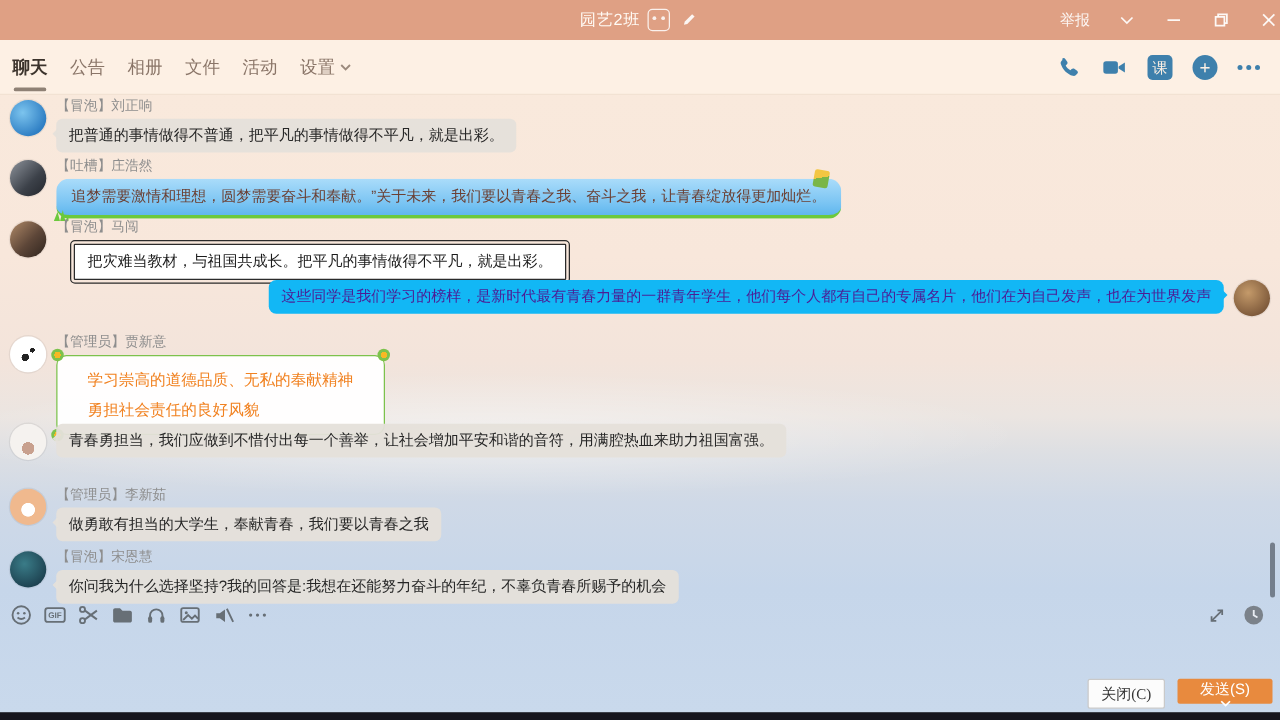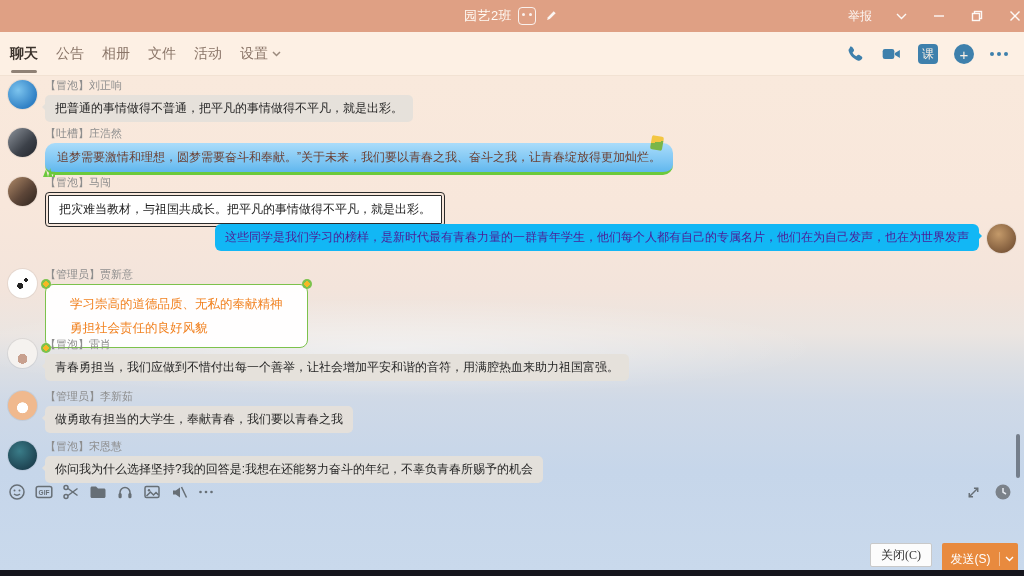--- a/index.html
+++ b/index.html
@@ -44,21 +44,21 @@
   .mbody{margin-left:37px;}
   .name{font-size:11px;color:#8e8e8e;height:15px;line-height:15px;}
   .bubble{position:relative;display:inline-block;margin-top:2px;padding:5px 10px;font-size:12px;line-height:17px;color:#262626;border-radius:5px;max-width:880px;white-space:pre-line;}
   .bubble.gray{background:rgba(229,224,218,.95);}
   .bubble.gray::before{content:"";position:absolute;left:-7px;top:8px;border:4px solid transparent;border-right-color:rgba(229,224,218,.95);}
   
   .bubble.special{background:linear-gradient(180deg,#aadcfa,#7cc5f3 65%,#60b7ee);border-bottom:3px solid #6cc93c;border-radius:10px;color:#6b4034;padding:6px 12px;}
   .bubble.special .sticker{position:absolute;top:-7px;right:10px;width:12px;height:14px;border-radius:2px;transform:rotate(10deg);background:linear-gradient(160deg,#f3c642 45%,#7ab648 45%);}
   .bubble.special::after{content:"";position:absolute;left:-2px;bottom:-5px;width:12px;height:9px;background:#6cc93c;clip-path:polygon(0 100%,25% 15%,42% 100%,60% 0,78% 100%,100% 35%,100% 100%);}
   
-  .bubble.ink{background:#ffffff;border:1px solid #2b2b2b;outline:1px solid #2b2b2b;outline-offset:2px;border-radius:1px;color:#1c1c1c;margin-top:5px;margin-left:3px;}
+  .bubble.ink{background:#ffffff;border:1px solid #2b2b2b;outline:1px solid #2b2b2b;outline-offset:2px;border-radius:1px;color:#1c1c1c;margin-top:5px;margin-left:14px;}
   
   .bubble.flower{background:rgba(255,255,255,.95);border:1.5px solid #7cc24c;border-radius:8px;color:#f18221;padding:7px 24px;line-height:24px;font-size:12.5px;}
   .flw{position:absolute;width:10px;height:10px;border-radius:50%;background:radial-gradient(circle,#f7b824 0 2.6px,#7cc24c 2.6px 5px);}
   .flw.f1{top:-6px;left:-5px;} .flw.f2{top:-6px;right:-5px;} .flw.f3{bottom:-6px;left:-5px;}
   
   .msg.self{left:auto;right:8px;text-align:right;}
   .msg.self .avatar{left:auto;right:0;top:0;}
   .bubble.self{background:#12b7f5;color:#4c1d95;margin-right:37px;margin-top:0;border-radius:6px;white-space:nowrap;max-width:none;}
   .bubble.self::before{content:"";position:absolute;right:-7px;top:8px;border:4px solid transparent;border-left-color:#12b7f5;}
   
@@ -74,21 +74,21 @@
   .scroll-thumb{position:absolute;right:4px;top:434px;width:4px;height:44px;border-radius:2px;background:rgba(60,66,76,.6);}
   
   .ctools{position:absolute;left:8px;top:483px;display:flex;align-items:center;gap:9px;}
   .cticon{width:18px;height:18px;display:flex;align-items:center;justify-content:center;}
   .cticon svg{stroke:#676f76;fill:none;stroke-width:1.5;}
   .cticon svg .fl{fill:#676f76;stroke:none;}
   .ctools-right{position:absolute;right:12px;top:483px;display:flex;align-items:center;gap:12px;}
   .input-region{position:absolute;left:0;top:505px;width:1024px;height:36px;}
   
   .btn-close{position:absolute;right:92px;top:543px;width:62px;height:24px;background:#fcfcfc;border:1px solid #c9c9c9;border-radius:2px;box-sizing:border-box;display:flex;align-items:center;justify-content:center;font-size:12px;color:#333;font-family:Liberation Serif, serif;}
-  .btn-send{position:absolute;right:6px;top:543px;width:76px;height:32px;background:#e88a3e;border-radius:2px;display:flex;align-items:center;color:#fff;font-size:12px;}
+  .btn-send{position:absolute;right:6px;top:543px;width:76px;height:20px;background:#e88a3e;border-radius:2px;display:flex;align-items:center;color:#fff;font-size:12px;flex-direction:column;}
   .btn-send .lbl{flex:1;text-align:center;}
   .btn-send .div{width:1px;height:14px;background:rgba(255,255,255,.45);}
   .btn-send .chv{width:18px;display:flex;align-items:center;justify-content:center;}
   .btn-send .chv svg{stroke:#fff;stroke-width:1.4;fill:none;}
   .bottom-strip{position:absolute;left:0;bottom:0;width:1024px;height:6px;background:#15151d;}
 </style>
 </head>
 <body>
 
 <div id="stage">
@@ -212,21 +212,20 @@
     <div class="mbody">
       <div class="name">【管理员】贾新意</div>
       <div class="bubble flower"><span>学习崇高的道德品质、无私的奉献精神
 勇担社会责任的良好风貌</span><span class="flw f1"></span><span class="flw f2"></span><span class="flw f3"></span></div>
     </div>
   </div>
 
   <div class="msg" style="top:337px">
     <div class="avatar av5"></div>
     <div class="mbody">
-      <div class="name">【冒泡】雷肖</div>
       <div class="bubble gray">青春勇担当，我们应做到不惜付出每一个善举，让社会增加平安和谐的音符，用满腔热血来助力祖国富强。</div>
     </div>
   </div>
 
   <div class="msg" style="top:389px">
     <div class="avatar av6"></div>
     <div class="mbody">
       <div class="name">【管理员】李新茹</div>
       <div class="bubble gray">做勇敢有担当的大学生，奉献青春，我们要以青春之我</div>
     </div>

